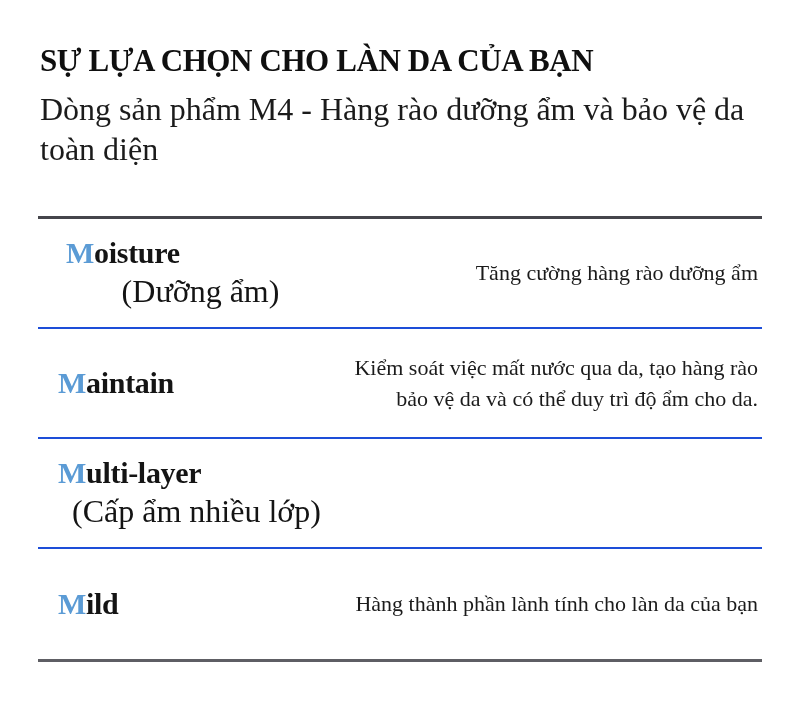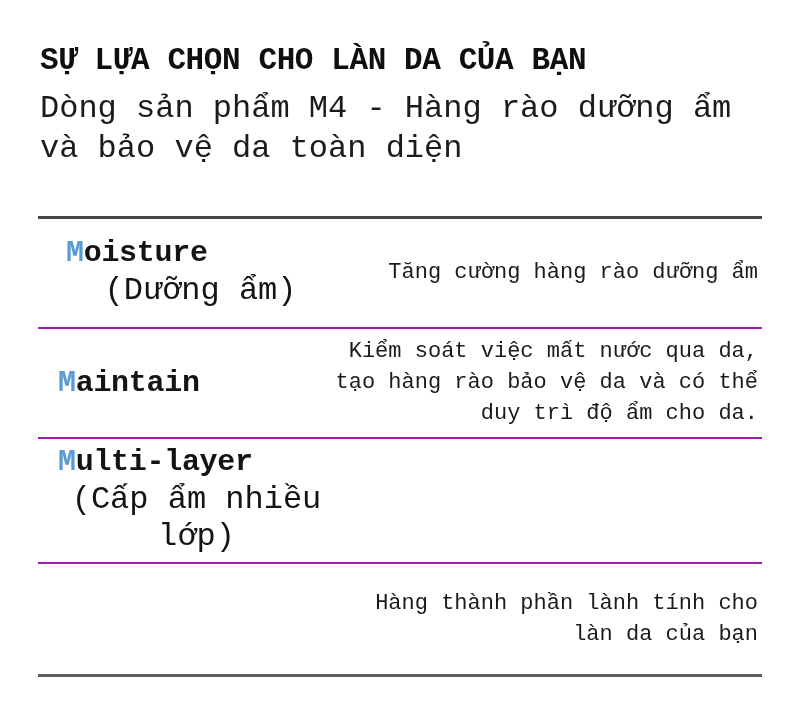--- a/index.html
+++ b/index.html
@@ -1,21 +1,21 @@
 <!DOCTYPE html>
 <html lang="vi"><head>
 <meta charset="utf-8">
 <style>
   html, body { margin: 0; padding: 0; background: #ffffff; }
   .page {
     position: relative;
     width: 800px;
     height: 701px;
     background: #ffffff;
-    font-family: Liberation Mono, monospace;
+    font-family: Liberation Serif, serif;
     color: #1b1b1b;
     box-sizing: border-box;
     overflow: hidden;
   }
   .header { padding: 42px 40px 0 40px; }
   .title {
     font-size: 31px;
     font-weight: 800;
     letter-spacing: -0.4px;
     color: #0f0f0f;
@@ -32,21 +32,21 @@
   .m-table {
     margin: 47px 38px 0 38px;
     border-top: 3px solid #45454b;
     border-bottom: 3px solid #5e5e64;
   }
   .m-row {
     display: flex;
     align-items: center;
     box-sizing: border-box;
     min-height: 110px;
-    border-bottom: 2px solid #a21caf;
+    border-bottom: 2px solid #1d4ed8;
     padding: 6px 0;
   }
   .m-row:last-child { border-bottom: none; }
   .term-cell {
     width: 297px;
     padding-left: 20px;
     box-sizing: border-box;
     flex-shrink: 0;
   }
   .m-row:first-child .term-cell { padding-left: 28px; }
@@ -105,18 +105,19 @@
 
     <div class="m-row">
       <div class="term-cell">
         <div class="term-word"><span class="term-initial">M</span><span>ulti-layer</span></div>
         <div class="term-translation">(Cấp ẩm nhiều lớp)</div>
       </div>
     </div>
 
     <div class="m-row">
       <div class="term-cell">
+        <div class="term-word"><span class="term-initial">M</span><span>ild</span></div>
       </div>
       <div class="desc-cell">Hàng thành phần lành tính cho làn da của bạn</div>
     </div>
 
   </div>
 </div>
 
 </body></html>

